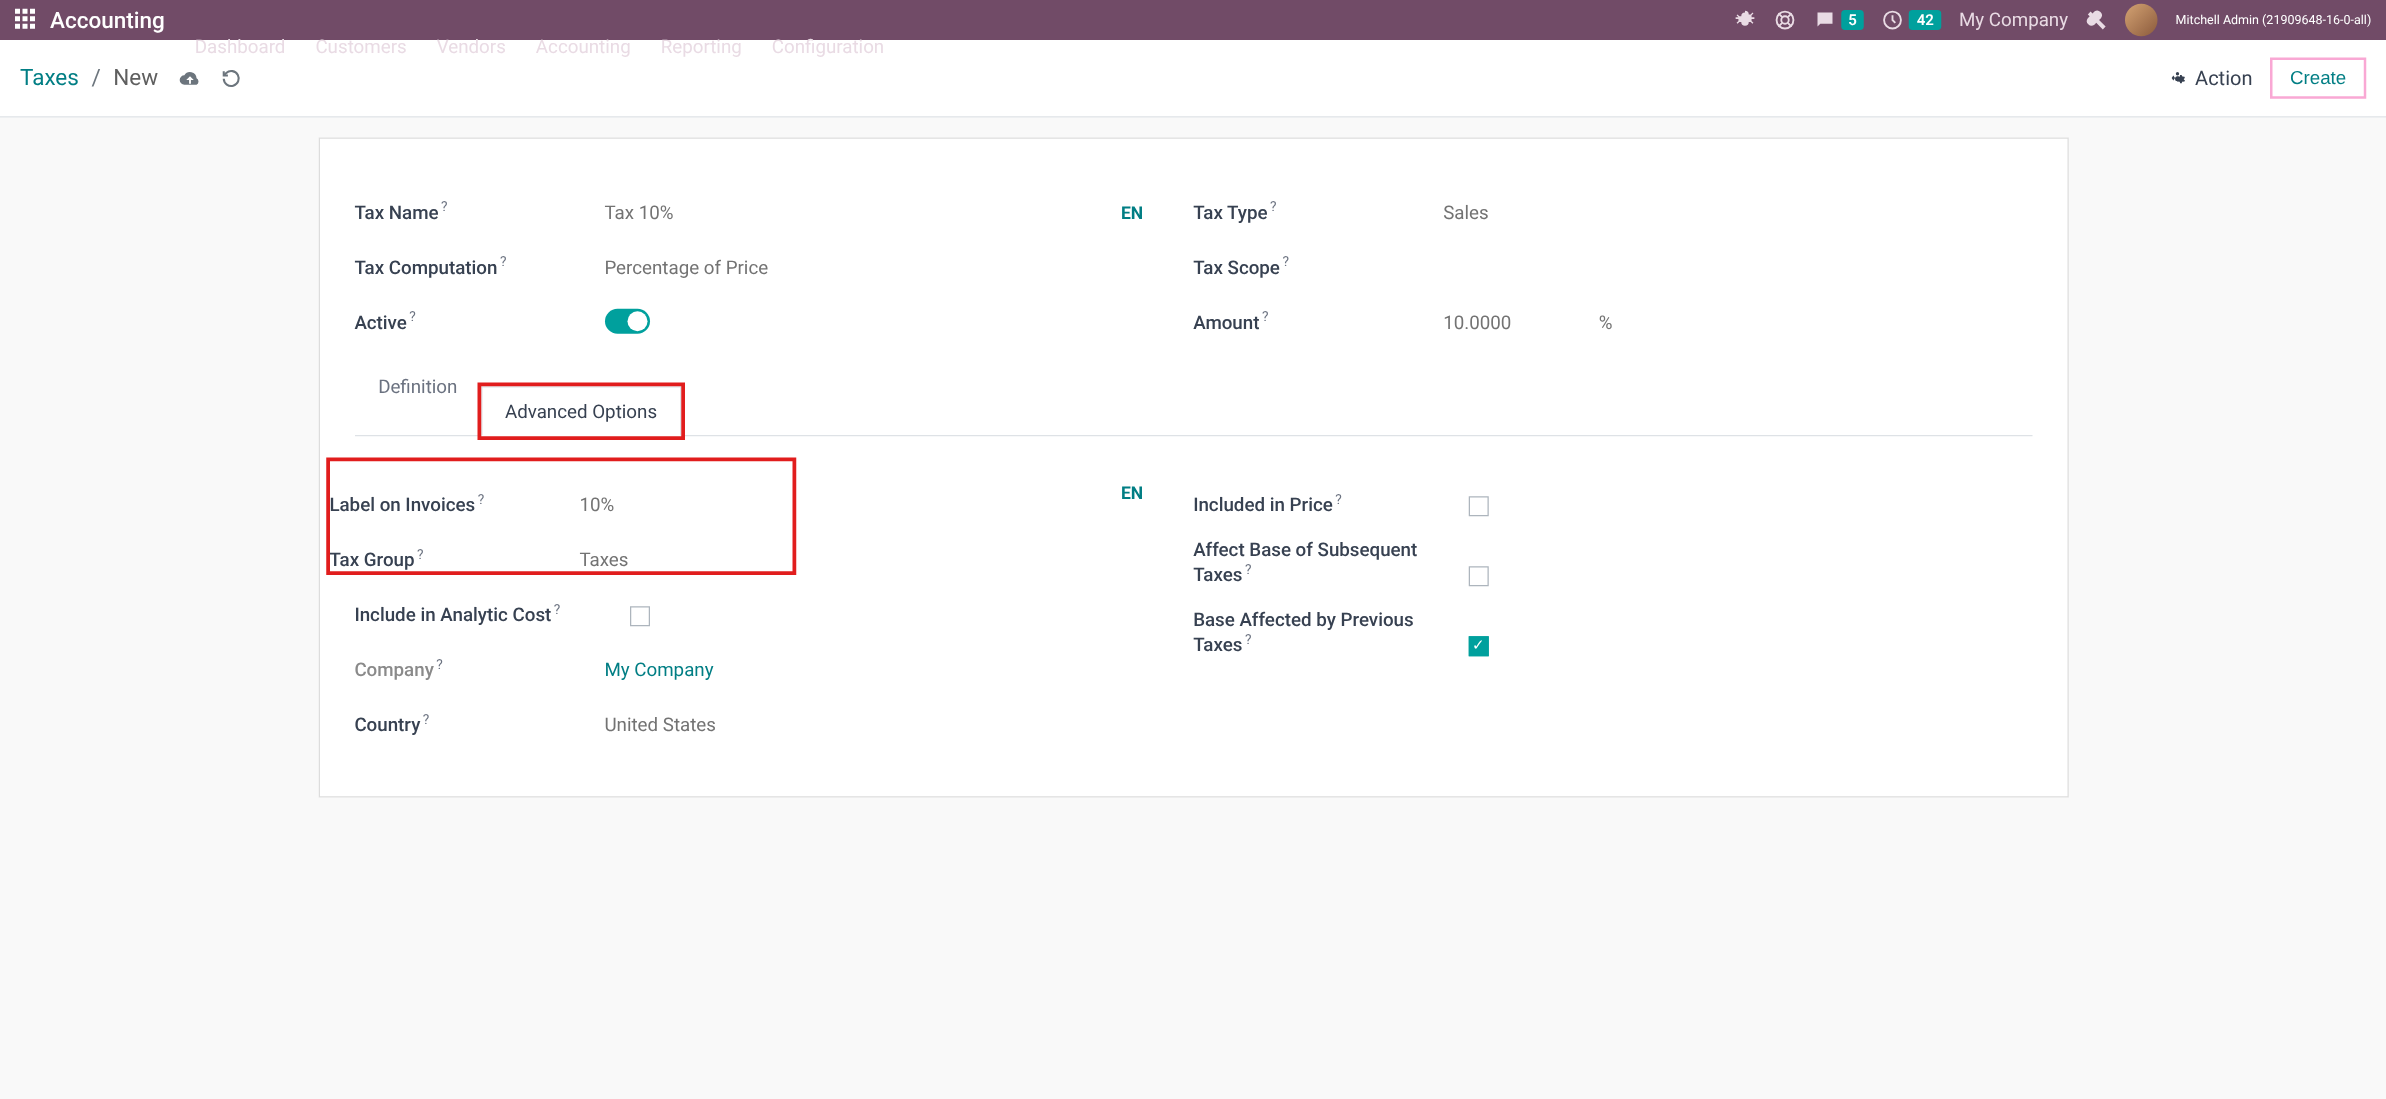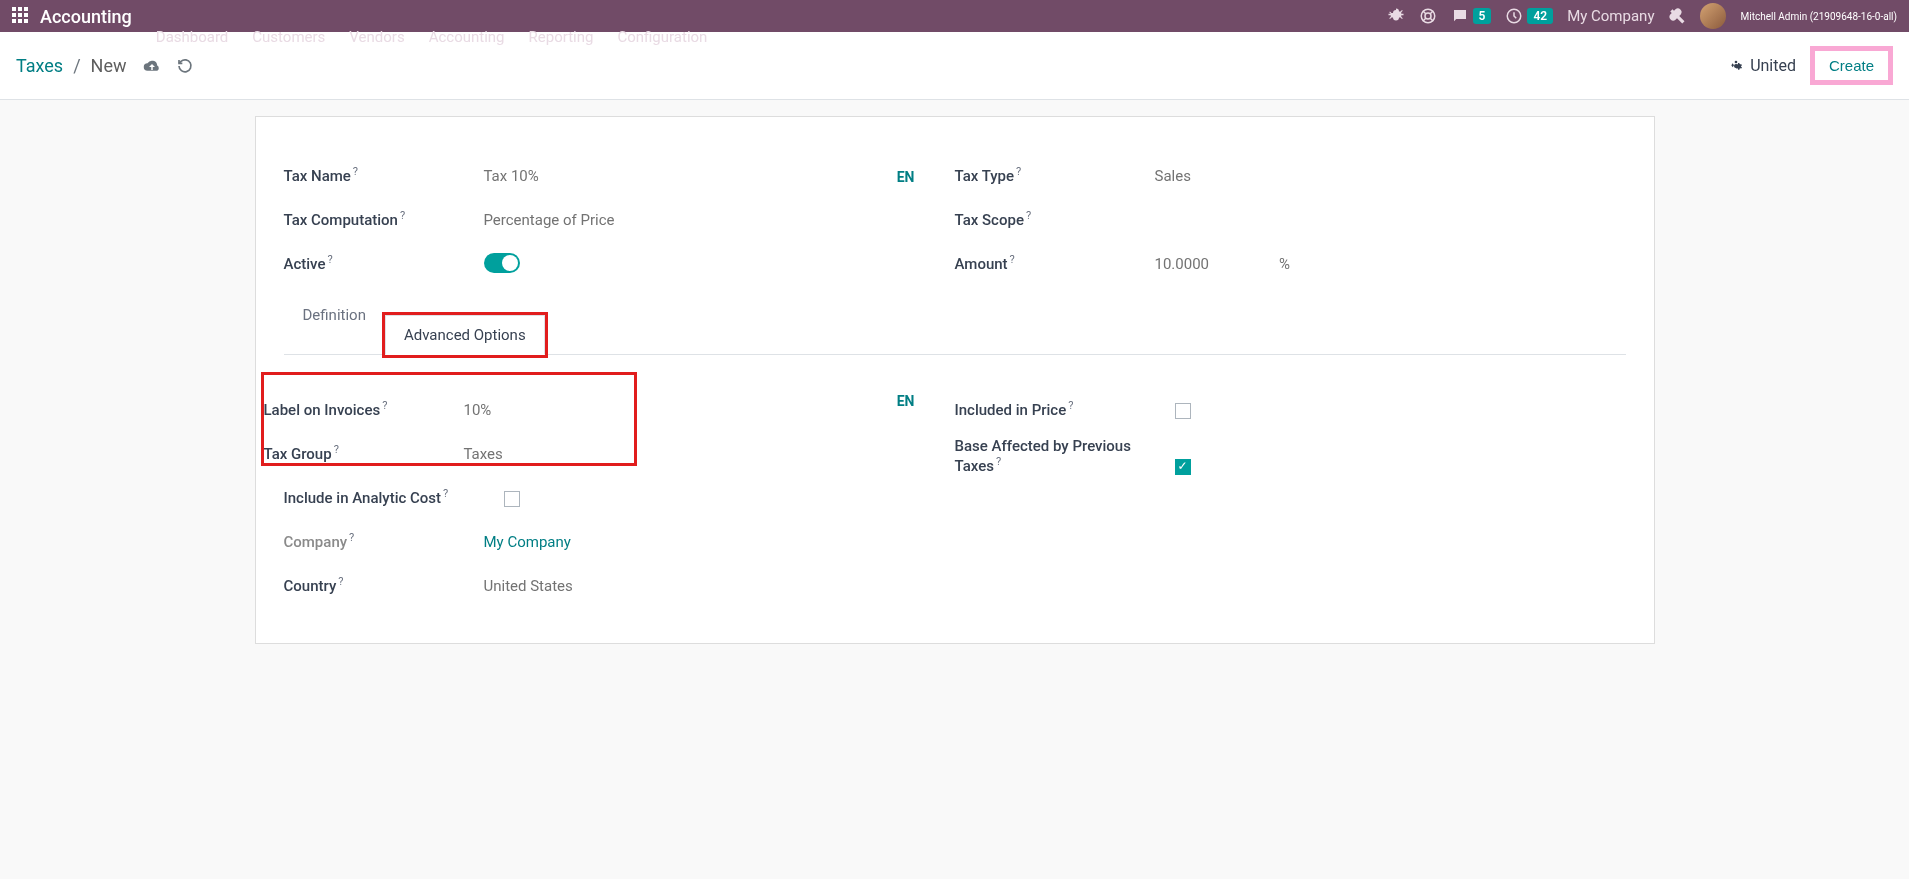--- a/index.html
+++ b/index.html
@@ -65,21 +65,21 @@
   display: flex;
   align-items: center;
 }
 .breadcrumb { font-size: 18px; color: #017e84; display: flex; align-items: center; gap: 10px; }
 .breadcrumb .sep { color: #6c757d; }
 .breadcrumb .current { color: #5f5f5f; }
 .cb-icon { color: #6c757d; font-size: 16px; cursor: pointer; margin-left: 6px;}
 .control-right { margin-left: auto; display: flex; align-items: center; gap: 14px; }
 .action-link { color: #374151; font-size: 16px; cursor: pointer; display:flex; align-items:center; gap:6px;}
 .create-btn {
-  border: 5px solid #f9a8d4;
+  border: 2px solid #f9a8d4;
   color: #017e84;
   background: #fff;
   padding: 6px 14px;
   font-size: 15px;
   cursor: pointer;
   border-radius: 0;
   text-align: right;
 }
 .sheet-wrap { padding: 16px 60px; }
 .sheet {
@@ -255,21 +255,21 @@
         </svg>
     </span>
   </div>
   <div class="control-right">
     <span class="action-link">
       <svg width="16" height="16" viewBox="0 0 24 24" fill="currentColor">
           <path d="M12 8a2 2 0 1 0 0-4 2 2 0 0 0 0 4zm0 2a2 2 0 1 0 0 4 2 2 0 0 0 0-4zm-7 1l2-3 2 3-2 3-2-3zm14 0a2 2 0 1 0-4 0 2 2 0 0 0 4 0z"></path>
           <circle cx="12" cy="12" r="3"></circle>
           <path d="M19.4 13a1 1 0 0 0 .2-1l1.4-1-1-1.7-1.7.4a1 1 0 0 0-.9-.5l-.3-1.7h-2l-.3 1.7a1 1 0 0 0-.9.5l-1.7-.4-1 1.7 1.4 1a1 1 0 0 0 0 1l-1.4 1 1 1.7 1.7-.4a1 1 0 0 0 .9.5l.3 1.7h2l.3-1.7a1 1 0 0 0 .9-.5l1.7.4 1-1.7-1.4-1z" fill="currentColor"></path>
         </svg>
-      <span>United</span>
+      <span>Action</span>
     </span>
     <button class="create-btn">Create</button>
   </div>
 </div>
 
 <div class="sheet-wrap">
   <div class="sheet">
 
     <div class="form-row">
       <div class="form-col">
@@ -342,20 +342,24 @@
           <span class="field-value">United States</span>
         </div>
       </div>
 
       <div class="form-col">
         <div class="field-row">
           <span class="field-label" style="width:220px"><span>Included in Price</span><sup>?</sup></span>
           <span class="chk"></span>
         </div>
         <div class="field-row" style="min-height:56px">
+          <span class="field-label" style="width:220px"><span>Affect Base of Subsequent Taxes</span><sup>?</sup></span>
+          <span class="chk"></span>
+        </div>
+        <div class="field-row" style="min-height:56px">
           <span class="field-label" style="width:220px"><span>Base Affected by Previous Taxes</span><sup>?</sup></span>
           <span class="chk checked"></span>
         </div>
       </div>
     </div>
 
   </div>
 </div>
 
 </body></html>

